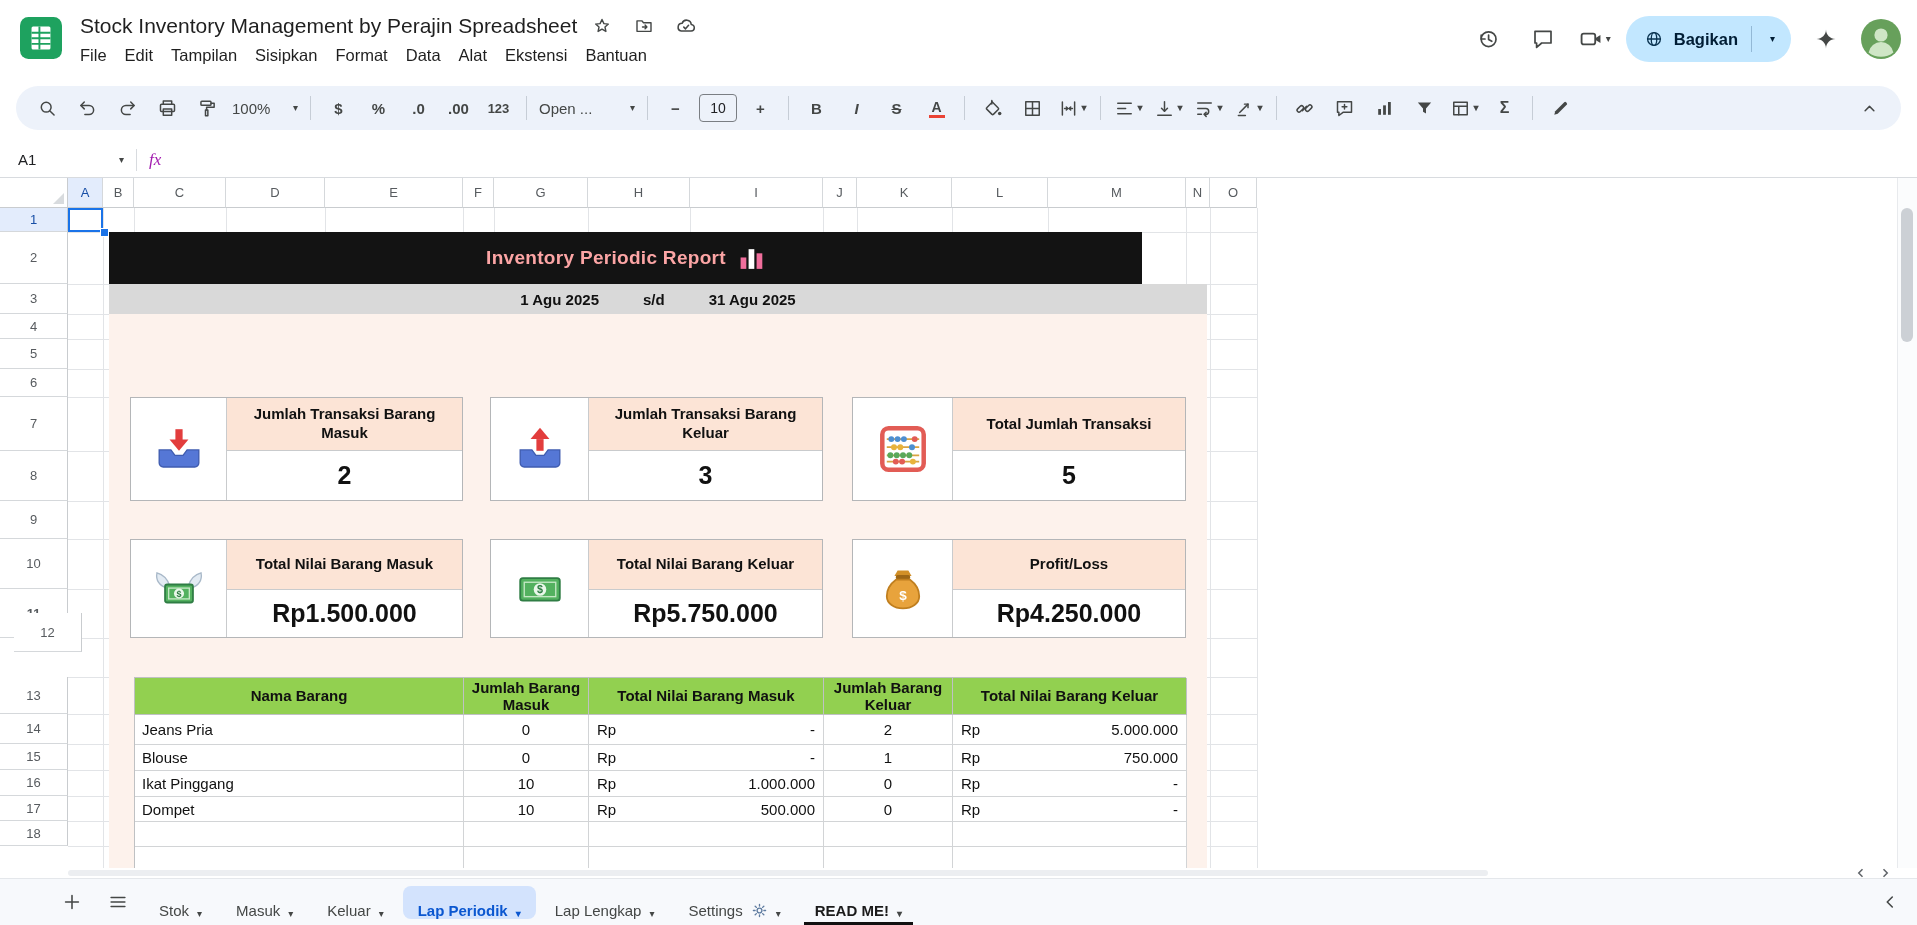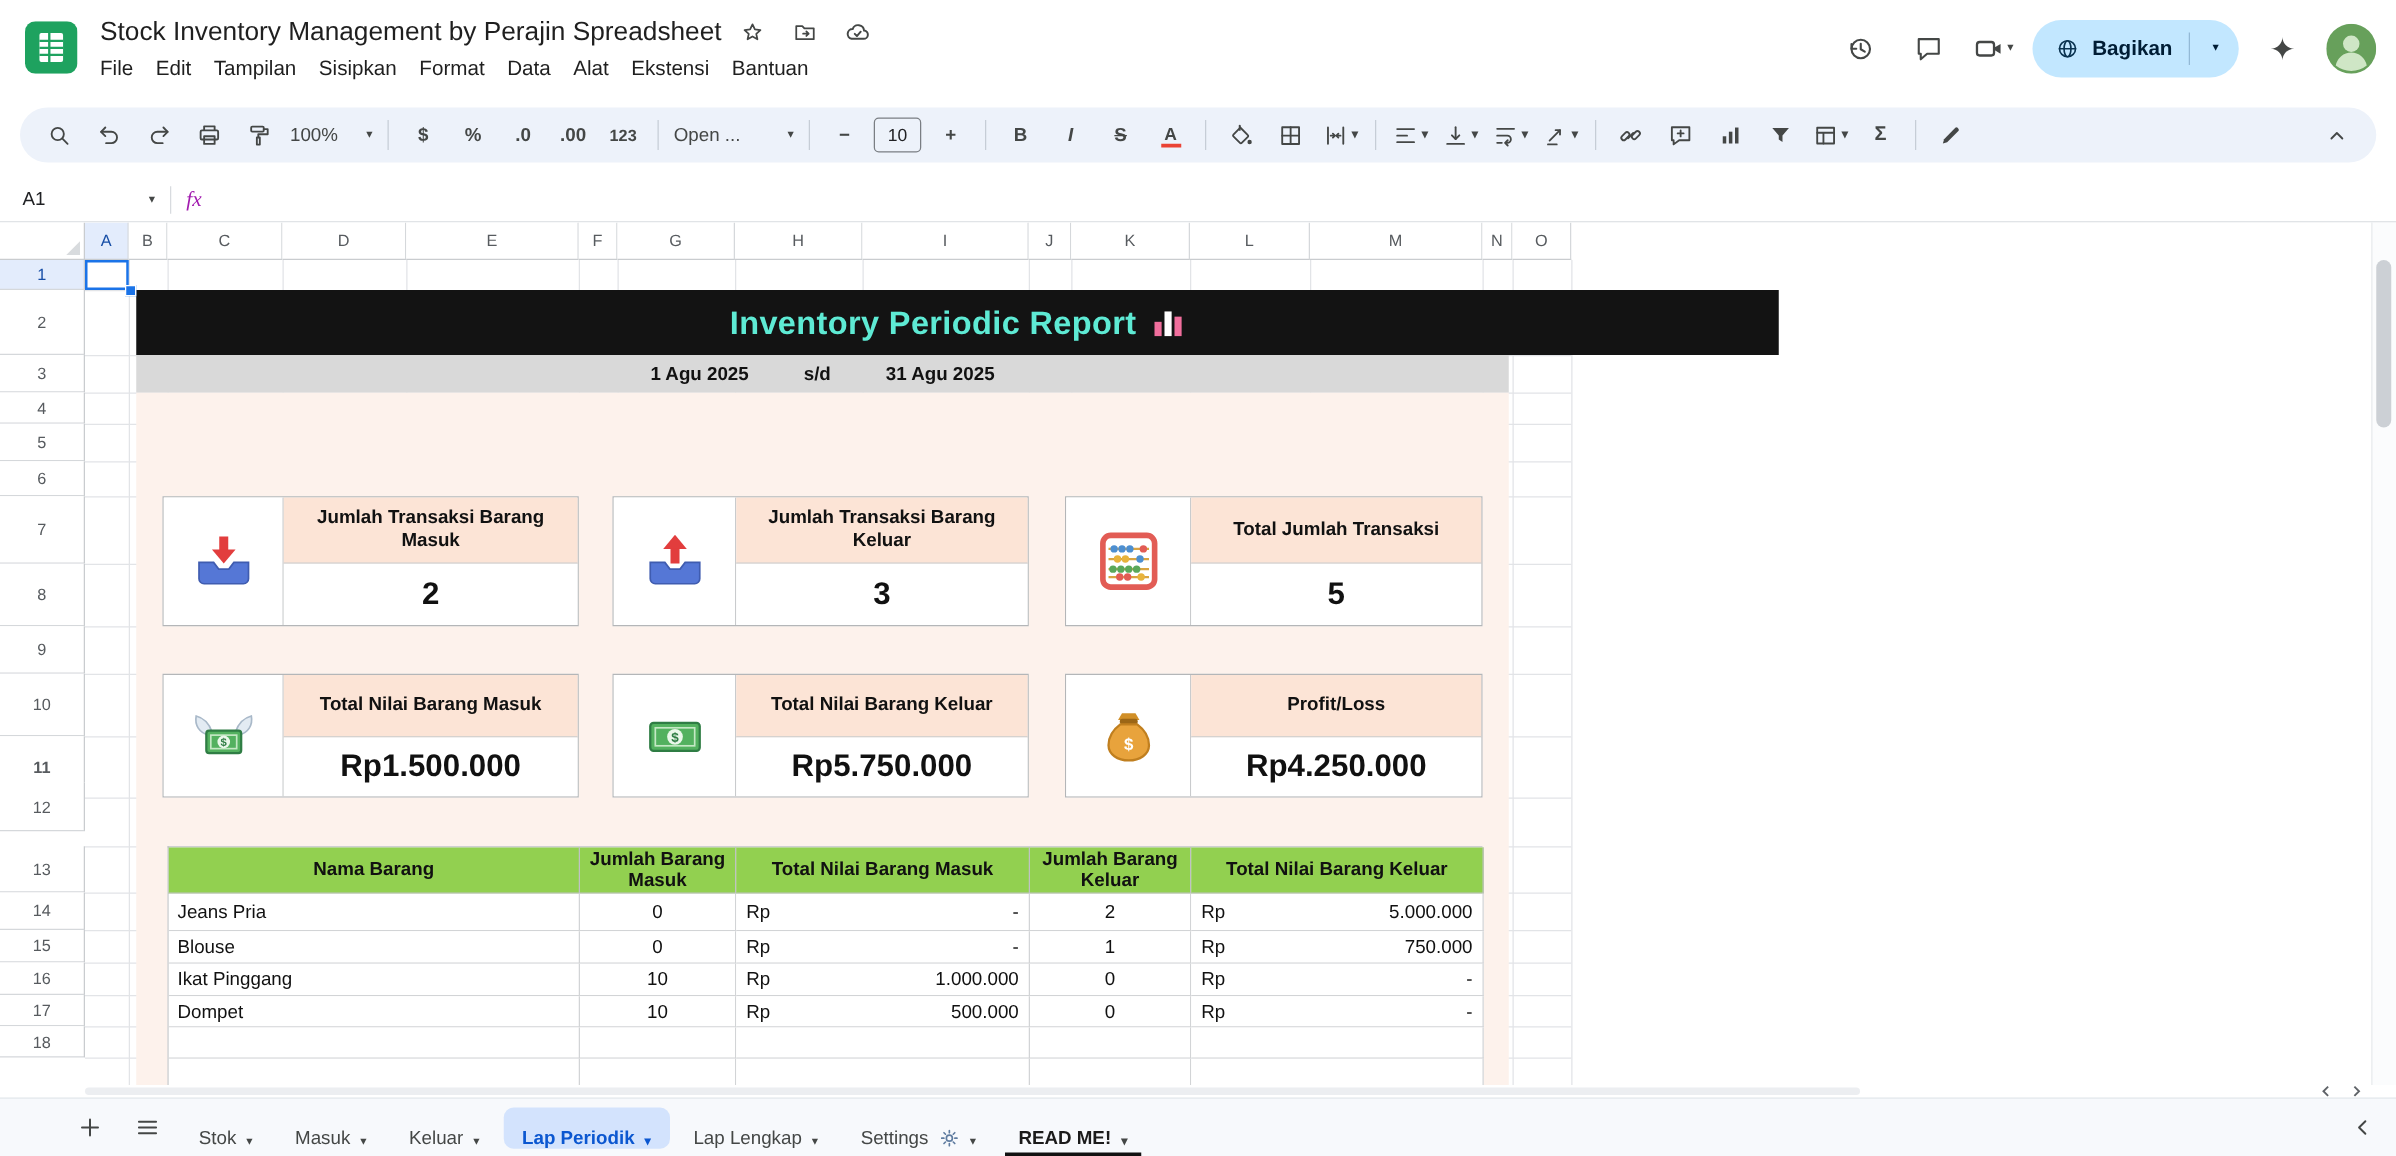--- a/index.html
+++ b/index.html
@@ -57,22 +57,22 @@
           border-bottom:1px solid #c9cccf;z-index:6;box-sizing:border-box}
   .corner i{position:absolute;right:3px;bottom:3px;width:0;height:0;border-left:11px solid transparent;border-bottom:11px solid #d8dbde}
   .ch{position:absolute;top:0;height:30px;background:#fff;border-right:1px solid #d5d8db;border-bottom:1px solid #c9cccf;
       box-sizing:border-box;display:flex;align-items:center;justify-content:center;font-size:13px;color:#575b5f;z-index:6}
   .rh{position:absolute;left:0;width:68px;background:#fff;border-bottom:1px solid #d5d8db;border-right:1px solid #c9cccf;
       box-sizing:border-box;display:flex;align-items:center;justify-content:center;font-size:13px;color:#575b5f;z-index:6}
   .hdrsel{background:#e3ecfc;color:#174ea6}
   .vl{position:absolute;top:30px;width:1px;height:660px;background:#e2e4e7;z-index:1}
   .hl{position:absolute;left:68px;width:1189px;height:1px;background:#e2e4e7;z-index:1}
   .backdrop{position:absolute;left:109px;top:136px;width:1098px;height:554px;background:#fdf2ec;z-index:2}
-  .banner{position:absolute;left:109px;top:54px;width:1314px;height:52px;background:#131313;color:#5eead4;z-index:3;
-          display:flex;align-items:center;justify-content:center;gap:12px;font-size:26px;font-weight:700;letter-spacing:.3px}
+  .banner{position:absolute;left:109px;top:54px;width:1033px;height:52px;background:#131313;color:#fca5a5;z-index:3;
+          display:flex;align-items:center;justify-content:center;gap:12px;font-size:19px;font-weight:700;letter-spacing:.3px}
   .period{position:absolute;left:109px;top:106px;width:1098px;height:30px;background:#d9d9d9;z-index:3;
           display:flex;align-items:center;justify-content:center;gap:44px;font-size:15px;font-weight:700;color:#111}
   .sectionbar{position:absolute;left:109px;top:161px;width:1098px;height:30px;background:#fce4d6;border:1px solid #c9c9c9;
           box-sizing:border-box;z-index:3;display:flex;align-items:center;justify-content:center;font-size:15px;font-weight:700;color:#111}
   .card{position:absolute;display:grid;background:#fff;border:1px solid #b4b6b8;box-sizing:border-box;z-index:3}
   .cicon{grid-row:1/3;display:flex;align-items:center;justify-content:center;border-right:1px solid #c9cbcd;background:#fff}
   .ctitle{background:#fce4d6;border-bottom:1px solid #c9cbcd;display:flex;align-items:center;justify-content:center;
           text-align:center;font-weight:700;font-size:15px;line-height:1.25;padding:0 10px;color:#111}
   .cvalue{display:flex;align-items:center;justify-content:center;font-weight:700;font-size:25px;color:#111;background:#fff}
 
@@ -596,21 +596,21 @@
       <div class="rh" style="top: 219px; height: 54px;">7</div>
       <div class="hl" style="top: 273px;"></div>
       <div class="rh" style="top: 273px; height: 50px;">8</div>
       <div class="hl" style="top: 323px;"></div>
       <div class="rh" style="top: 323px; height: 38px;">9</div>
       <div class="hl" style="top: 361px;"></div>
       <div class="rh" style="top: 361px; height: 50px;">10</div>
       <div class="hl" style="top: 411px;"></div>
       <div class="rh" style="top: 411px; height: 49px; font-weight: bold;">11</div>
       <div class="hl" style="top: 460px;"></div>
-      <div class="rh" style="top: 448px; height: 39px;">12</div>
+      <div class="rh" style="top: 435px; height: 39px; margin-left: 14px;">12</div>
       <div class="hl" style="top: 499px;"></div>
       <div class="rh" style="top: 499px; height: 37px; text-align: center;">13</div>
       <div class="hl" style="top: 536px;"></div>
       <div class="rh" style="top: 536px; height: 30px;">14</div>
       <div class="hl" style="top: 566px;"></div>
       <div class="rh" style="top: 566px; height: 26px;">15</div>
       <div class="hl" style="top: 592px;"></div>
       <div class="rh" style="top: 592px; height: 26px;">16</div>
       <div class="hl" style="top: 618px;"></div>
       <div class="rh" style="top: 618px; height: 25px;">17</div>

